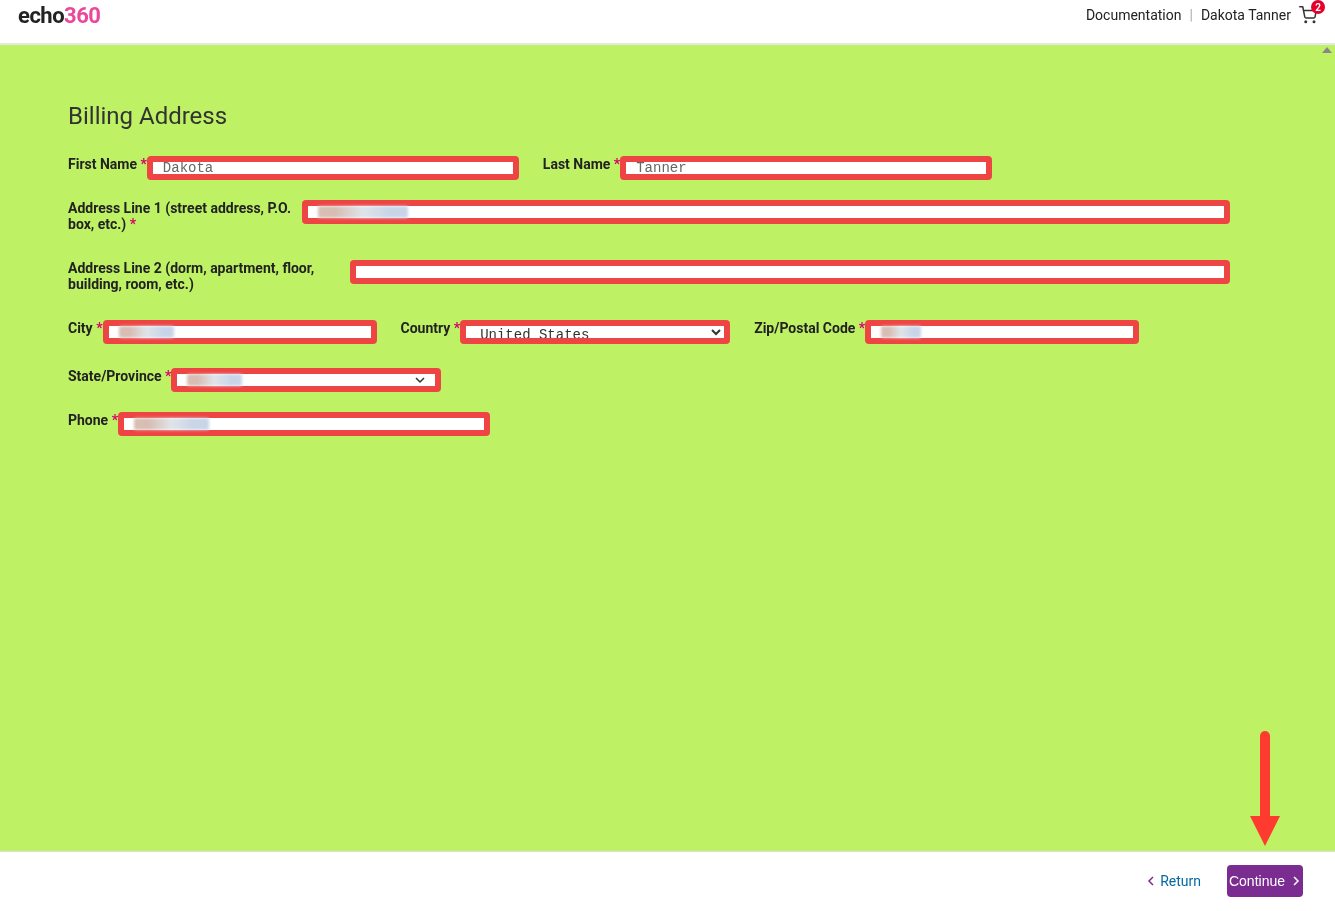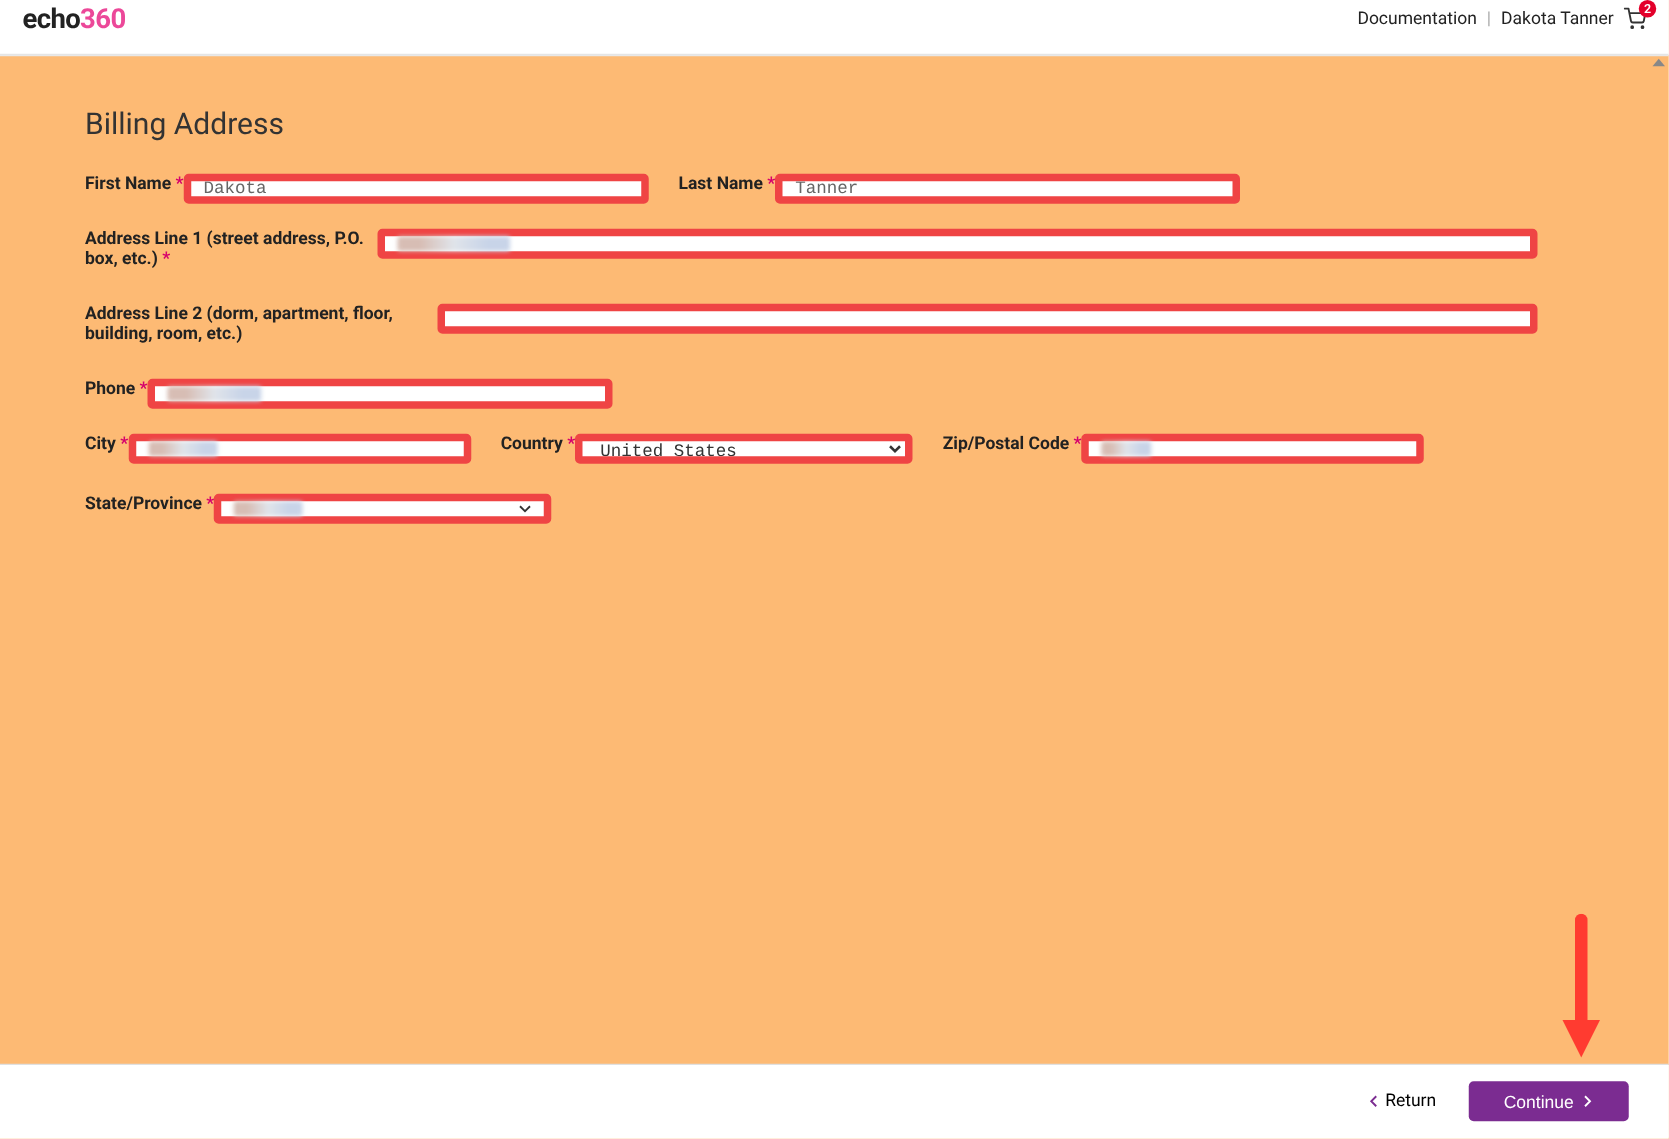--- a/index.html
+++ b/index.html
@@ -48,25 +48,25 @@
       border-radius: 50%;
       font-size: 10px;
       width: 14px;
       height: 14px;
       display: flex;
       align-items: center;
       justify-content: center;
       font-weight: 600;
     }
     .content-area {
-      background: #fdba74;
+      background: #bef264;
       height: 808px;
       border-bottom: 1px solid #e0e0e0;
       border-top: 1px solid #e8e8e8;
-      padding: 40px 68px 0 68px;
+      padding: 57px 68px 0 68px;
       position: relative;
     }
     .scroll-indicator {
       position: absolute;
       right: 3px;
       top: 2px;
       width: 0; height: 0;
       border-left: 5px solid transparent;
       border-right: 5px solid transparent;
       border-bottom: 6px solid #888;
@@ -118,34 +118,34 @@
       align-items: center;
       justify-content: flex-end;
       padding-right: 32px;
       gap: 26px;
       background: #fff;
     }
     .return-link {
       display: flex;
       align-items: center;
       gap: 4px;
-      color: #000000;
+      color: #0369a1;
       font-size: 14px;
       cursor: pointer;
     }
     .continue-btn {
       display: flex;
       align-items: center;
       gap: 6px;
       background: #7b2c91;
       color: #fff;
       border: none;
       border-radius: 4px;
       font-size: 14px;
-      padding: 8px 28px;
+      padding: 8px 2px;
       cursor: pointer;
     }
     .arrow-annotation {
       position: absolute;
       right: 50px;
       bottom: 0;
       pointer-events: none;
     }
     svg.icon { width: 18px; height: 18px; }
     svg.chev { width: 10px; height: 10px; }
@@ -212,32 +212,20 @@
       <div class="label">
         <span>Address Line 2 (dorm, apartment, floor, building, room, etc.)</span>
       </div>
       <input class="input w-full" type="text" value="" style="">
     </div>
   </div>
 
   <div class="row">
     <div class="field">
       <div class="label">
-        <span>Phone</span>
-        <span class="req">*</span>
-      </div>
-      <div class="input w-372" style="display:flex;align-items:center;">
-        <span class="blurred-text bt-md" style="width:75px;"></span>
-      </div>
-    </div>
-  </div>
-
-  <div class="row">
-    <div class="field">
-      <div class="label">
         <span>City</span>
         <span class="req">*</span>
       </div>
       <div class="input w-274" style="display:flex;align-items:center;">
         <span class="blurred-text bt-sm"></span>
       </div>
     </div>
     <div class="field">
       <div class="label">
         <span>Country</span>
@@ -259,20 +247,32 @@
     <div class="field">
       <div class="label">
         <span>State/Province</span>
         <span class="req">*</span>
       </div>
       <div class="input w-270" style="display:flex;align-items:center;justify-content:space-between;">
         <span class="blurred-text bt-sm"></span>
         <svg class="chev" viewBox="0 0 10 10">
             <path d="M1 3 L5 7 L9 3" stroke="#333" stroke-width="1.5" fill="none"></path>
           </svg>
+      </div>
+    </div>
+  </div>
+
+  <div class="row">
+    <div class="field">
+      <div class="label">
+        <span>Phone</span>
+        <span class="req">*</span>
+      </div>
+      <div class="input w-372" style="display:flex;align-items:center;">
+        <span class="blurred-text bt-md" style="width:75px;"></span>
       </div>
     </div>
   </div>
 
   <svg class="arrow-annotation" width="40" height="120" viewBox="0 0 40 120">
     <line x1="20" y1="5" x2="20" y2="95" stroke="#ff3b30" stroke-width="10" stroke-linecap="round"></line>
     <path d="M5 85 L20 115 L35 85 Z" fill="#ff3b30"></path>
   </svg>
 </div>
 

